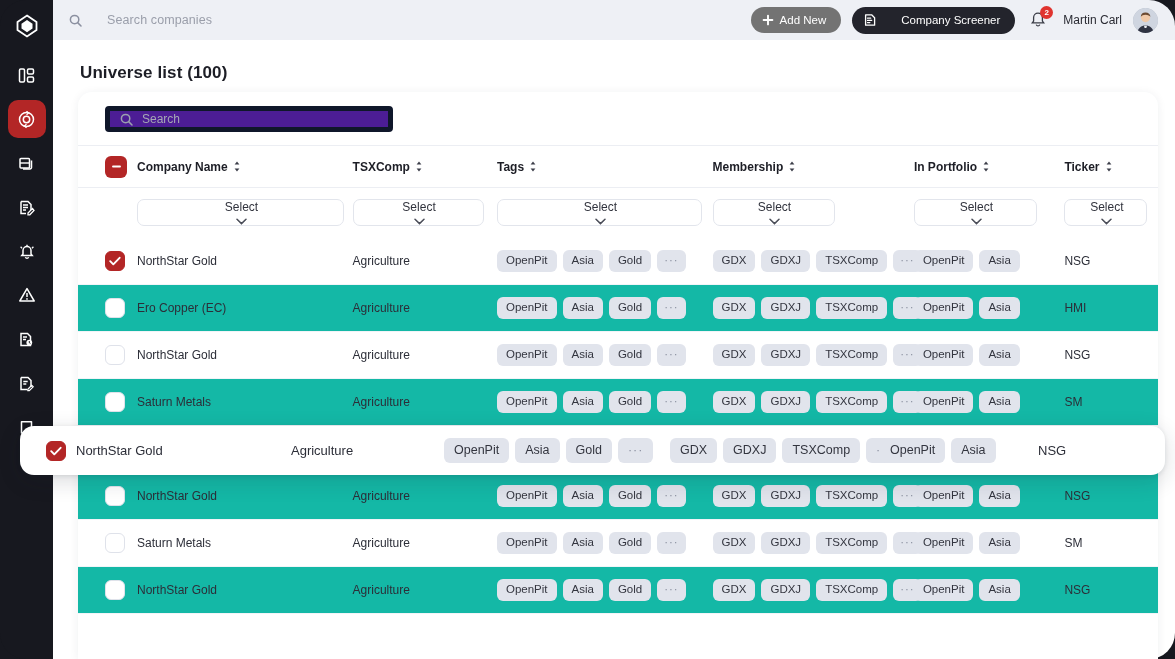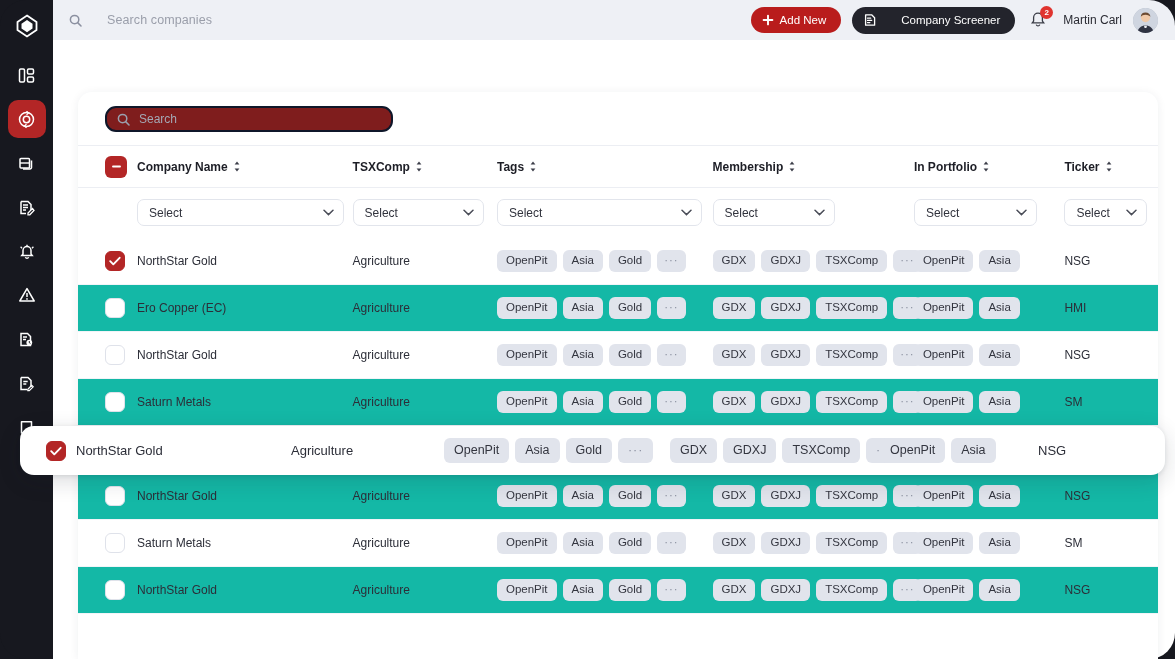--- a/index.html
+++ b/index.html
@@ -65,21 +65,21 @@
   }
   .topsearch .ph {
     font-size: 12.5px; color: #9a9eaa;
     letter-spacing: .1px;
   }
   .top-actions {
     display: flex; align-items: center; gap: 11px;
     margin-right: 17px;
   }
   .btn-add {
-    background: #b91c1c; color: #fff;
+    background: #737373; color: #fff;
     border: none; border-radius: 18px;
     height: 26px; padding: 0 15px 0 11px;
     font-size: 11.5px; font-family: inherit;
     display: flex; align-items: center; gap: 6px;
     cursor: pointer; font-weight: 500;
   }
   .btn-screener {
     background: #23242c; color: #fff;
     border: none; border-radius: 18px;
     height: 27px; padding: 0 15px 0 11px;
@@ -120,45 +120,45 @@
     position: absolute; left: 25px; top: 52px;
     width: 1080px; height: 567px;
     background: #fff;
     border-radius: 14px 14px 0 0;
     box-shadow: 0 1px 10px rgba(30,38,60,.07);
     overflow: hidden;
   }
   .card-search-row { padding: 14px 25px 13px 27px; }
   .search-box {
     width: 288px; height: 26px;
-    border: 2px solid #0f172a; border-radius: 11px;
+    border: 5px solid #0f172a; border-radius: 4px;
     display: flex; align-items: center; gap: 9px;
     padding: 0 10px;
-    background: #7f1d1d;
+    background: #4c1d95;
   }
   .search-box .ph { font-size: 12px; color: #a4a8b4; }
 
   
   table.tbl { width: 100%; border-collapse: collapse; table-layout: fixed; }
   .tbl th, .tbl td { text-align: left; }
   .thead-row { border-top: 1px solid #eceef3; border-bottom: 1px solid #eceef3; }
   .thead-row th {
     height: 42px; font-size: 12px; font-weight: 700;
     color: #1d1e26; vertical-align: middle;
     padding: 0;
     margin-left: 28px;
   }
   .th-inner { display: flex; align-items: center; gap: 5px; }
   .sort-ic { display: inline-block; }
   .filter-row td { height: 50px; padding: 0; vertical-align: middle; }
   .select {
     height: 27px; border: 1px solid #e2e5ec; border-radius: 7px;
     display: flex; align-items: center; justify-content: space-between;
     padding: 0 9px 0 11px; background: #fff;
-    font-size: 12px; color: #31333d; cursor: pointer;
+    font-size: 12px; color: #31333d; cursor: pointer; flex-direction: column;
   }
   .body-row td {
     height: 47px; padding: 0; vertical-align: middle;
     font-size: 12px; color: #2c2e38;
     border-bottom: 1px solid #f2f4f8;
   }
   .body-row.alt td { background: #14b8a6; }
   .cb {
     width: 20px; height: 20px;
     border: 1.4px solid #dfe2ea; border-radius: 6px;
@@ -344,20 +344,21 @@
           <circle cx="12.5" cy="9.6" r="4.6" fill="#f0c9a8"></circle>
           <path d="M12.5 4.6c3 0 4.8 1.6 4.9 4.2-.9-1-2.3-2-4.9-2-2.2 0-3.7.7-4.7 2 .1-2.7 1.8-4.2 4.7-4.2z" fill="#6b4a32"></path>
           <path d="M4.2 25c.7-5 4-7.5 8.3-7.5s7.6 2.5 8.3 7.5z" fill="#2f3342"></path>
           <path d="M11 17.7h3l-.6 2.2h-1.8z" fill="#eceef3"></path>
         </svg>
       </span>
     </div>
   </header>
 
   <main class="main">
+    <h1 class="page-title">Universe list (100)</h1>
 
     <section class="card">
       <div class="card-search-row">
         <div class="search-box">
           <svg width="13" height="13" viewBox="0 0 13 13" fill="none">
             <circle cx="5.6" cy="5.6" r="4.2" stroke="#9aa0ae" stroke-width="1.5"></circle>
             <path d="M8.9 8.9 L12 12" stroke="#9aa0ae" stroke-width="1.5" stroke-linecap="round"></path>
           </svg>
           <span class="ph">Search</span>
         </div>

